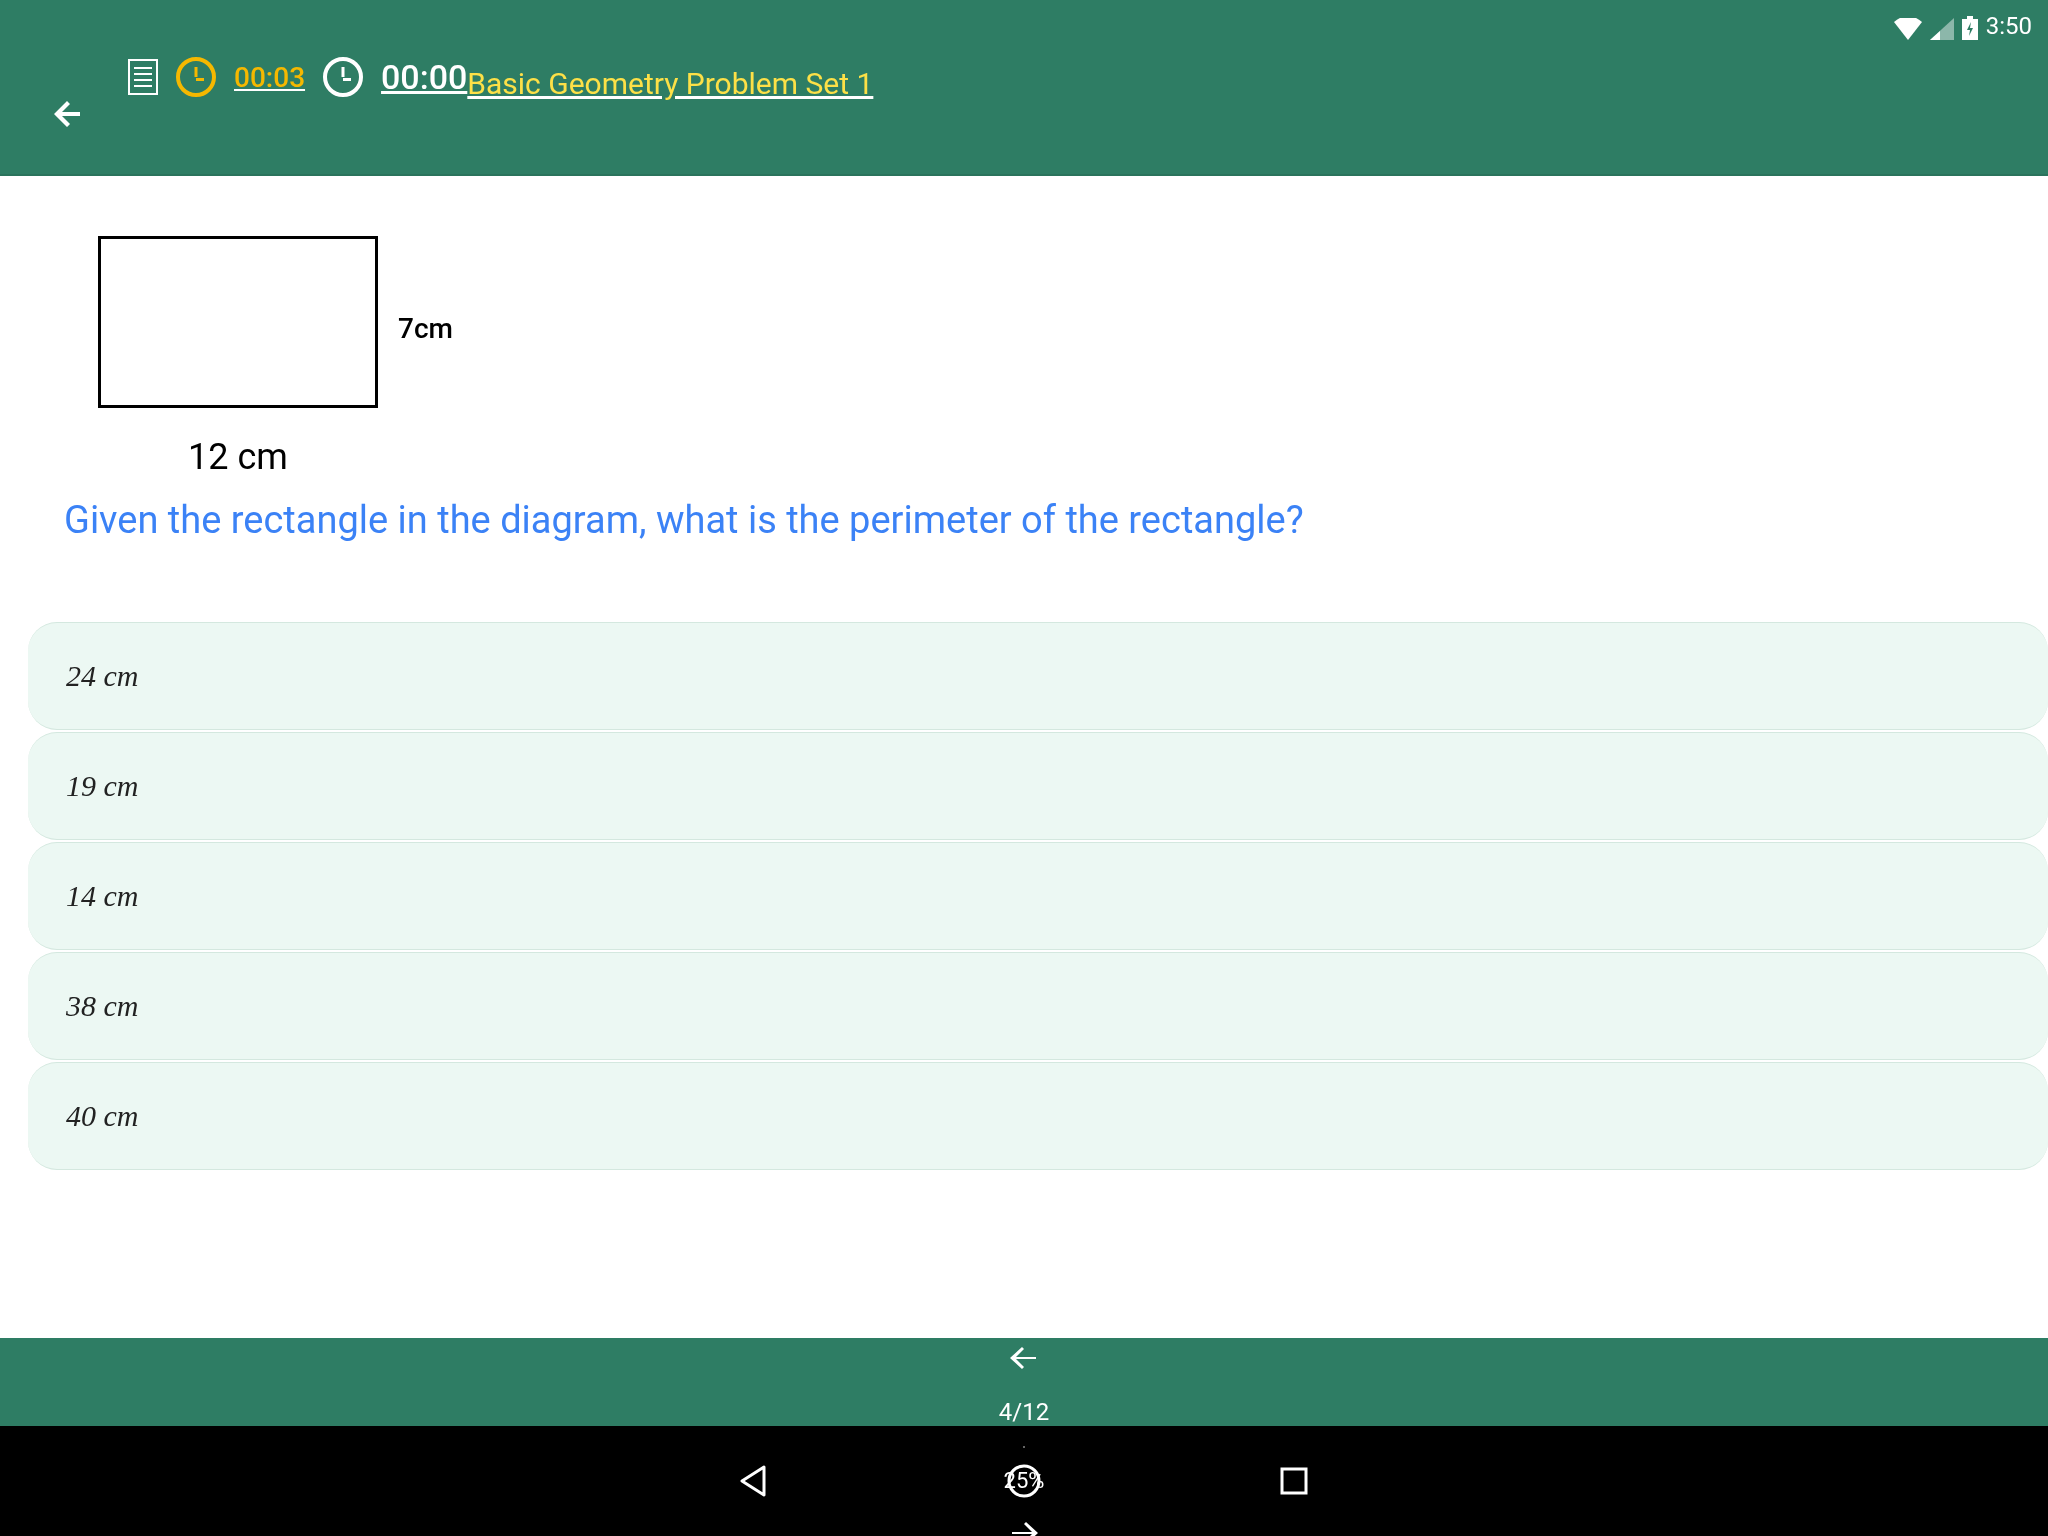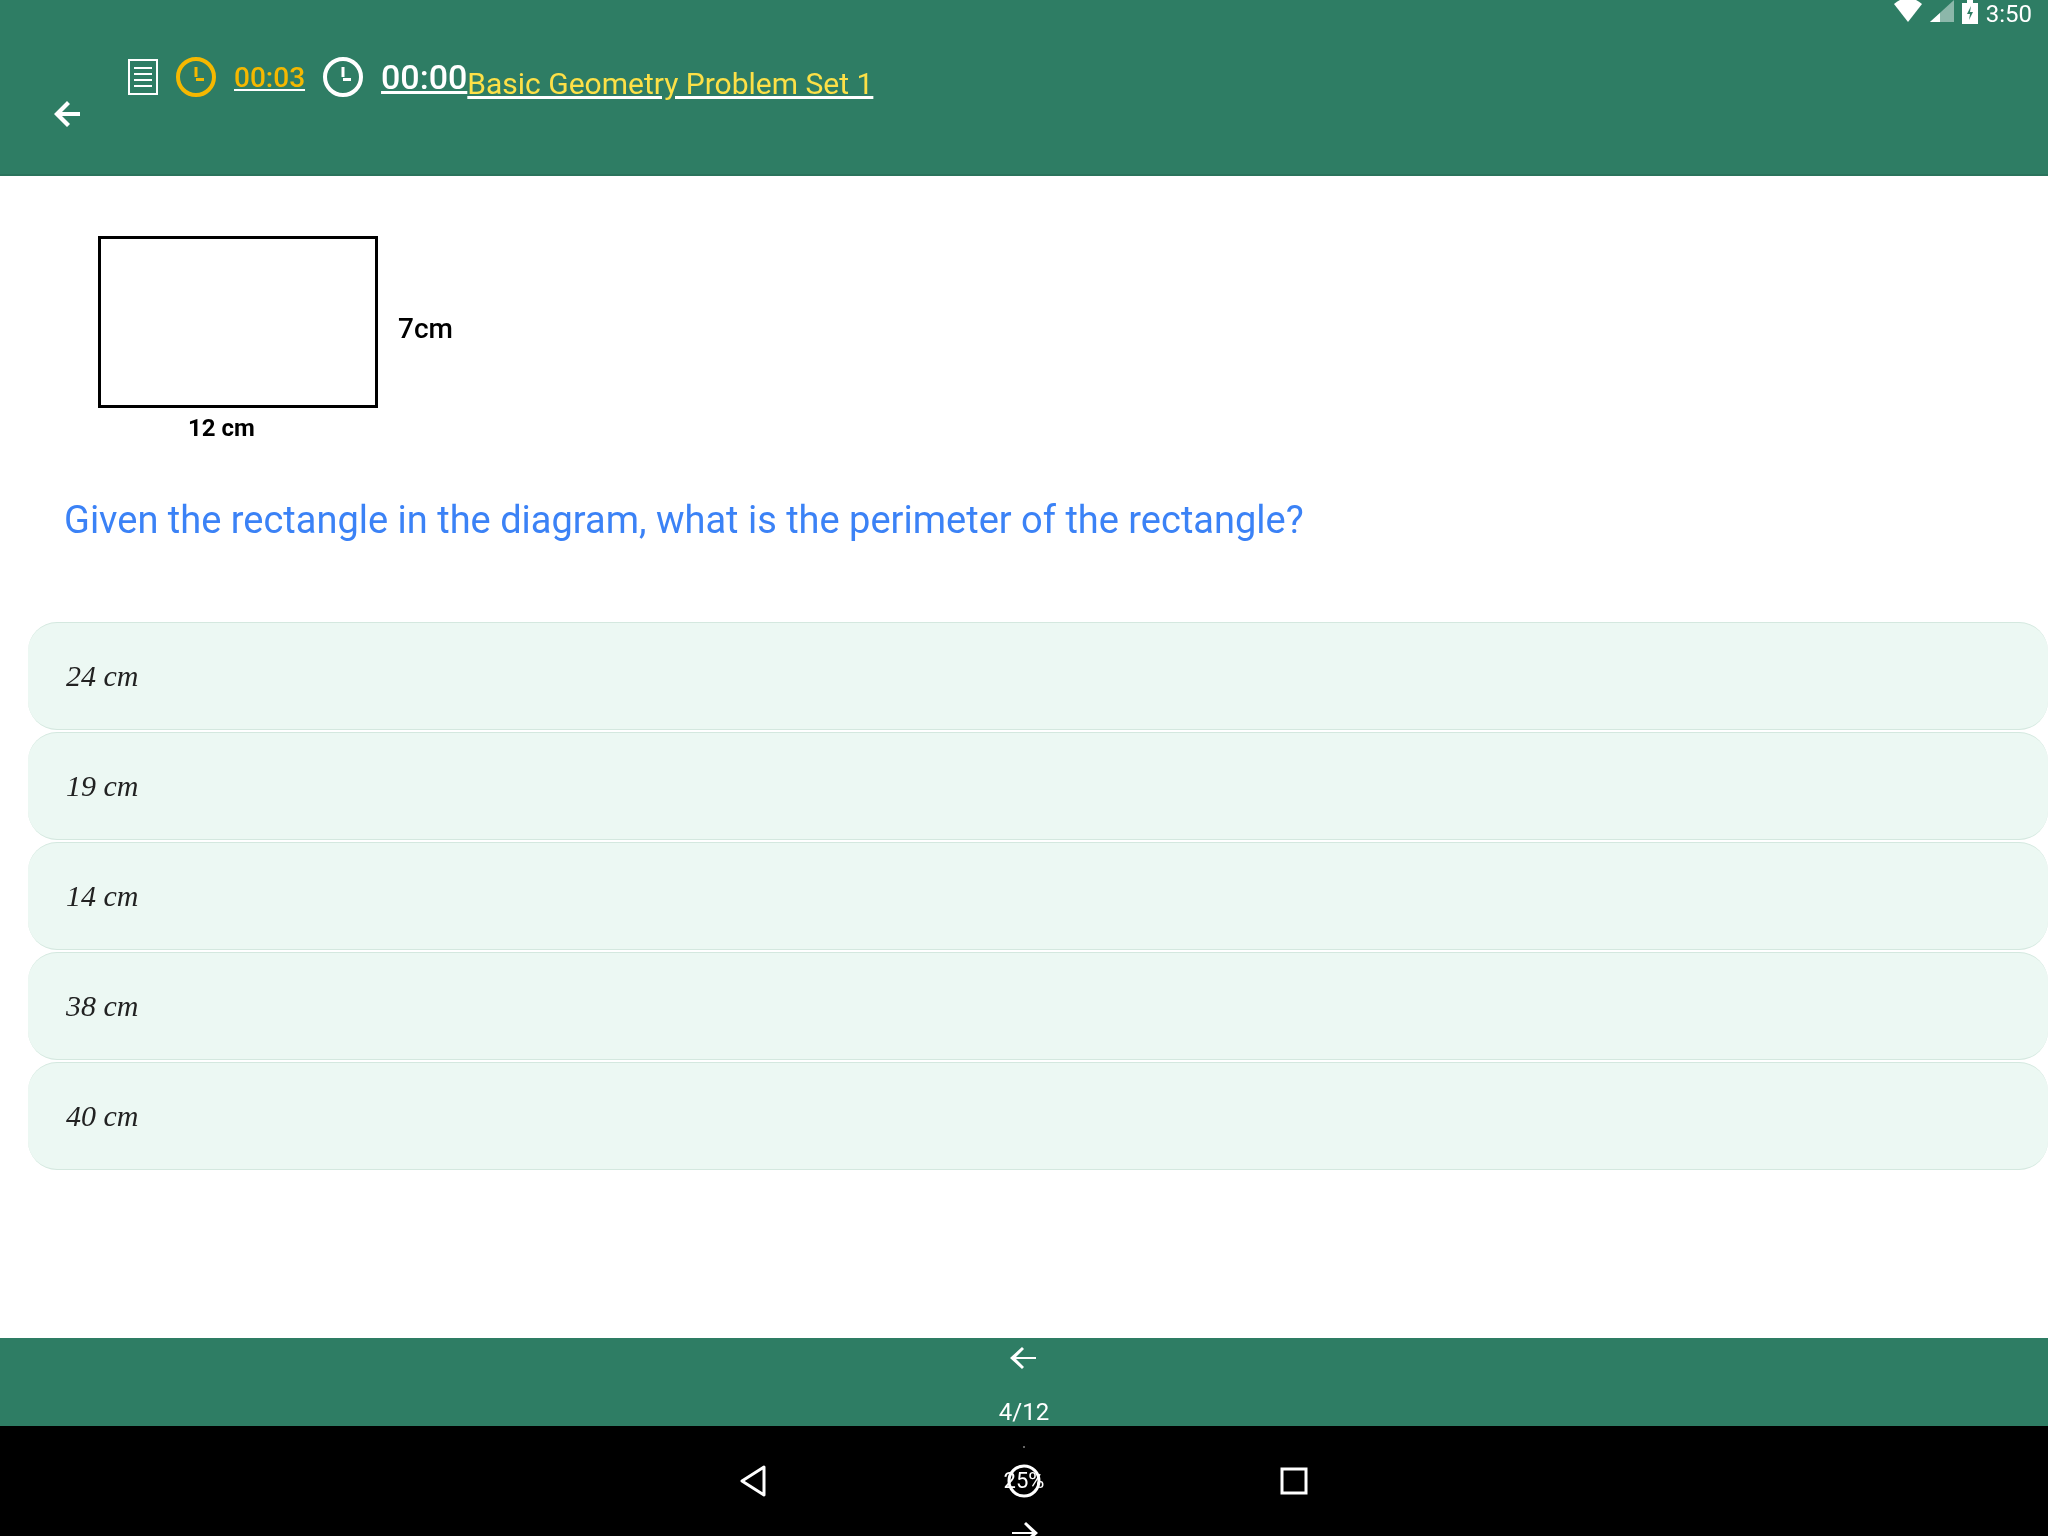--- a/index.html
+++ b/index.html
@@ -3,21 +3,21 @@
 <meta charset="utf-8">
 <style>
   * { margin: 0; padding: 0; box-sizing: border-box; }
   html, body { width: 2048px; height: 1536px; font-family: Roboto, Arial, sans-serif; background: #fff; overflow: hidden; }
   
   .status-bar {
     height: 40px;
     background: #2e7d64;
     display: flex;
     justify-content: flex-end;
-    align-items: flex-start;
+    align-items: flex-end;
     padding: 0 16px;
     color: #fff;
     font-size: 24px;
     gap: 8px;
   }
   
   .app-bar {
     height: 136px;
     background: #2e7d64;
     display: flex;
@@ -44,21 +44,21 @@
   .clock-circle-w::before { content: ''; position: absolute; width: 8px; height: 3px; background: #fff; top: 17px; left: 50%; }
   .timer-y { color: #f5b800; font-size: 28px; font-weight: 500; }
   .timer-w { color: #fff; font-size: 34px; font-weight: 500; }
   .title { font-size: 30px; font-weight: 400; margin-top: 14px; color: #fde047; }
   
   .content { height: 1162px; overflow: hidden; margin-left: 28px; }
   .diagram-area { padding: 60px 40px 30px 70px; display: flex; align-items: center; }
   .rect-container { position: relative; }
   .rect { width: 280px; height: 172px; border: 3px solid #000; }
   .label-right { position: absolute; left: 300px; top: 76px; font-size: 28px; font-weight: 500; }
-  .label-bottom { position: absolute; left: 90px; top: 178px; font-size: 24px; font-weight: 700; }
+  .label-bottom { position: absolute; left: 90px; top: 200px; font-size: 36px; font-weight: 400; }
   
   .question { padding: 60px 40px 40px 36px; font-size: 38px; color: #3b82f6; }
   
   .answers { margin-top: 40px; }
   .answer { 
     background: #ecf8f3; 
     border-top: 1px solid #d4e8df;
     border-bottom: 1px solid #d4e8df;
     padding: 36px 38px;
     font-size: 30px;

